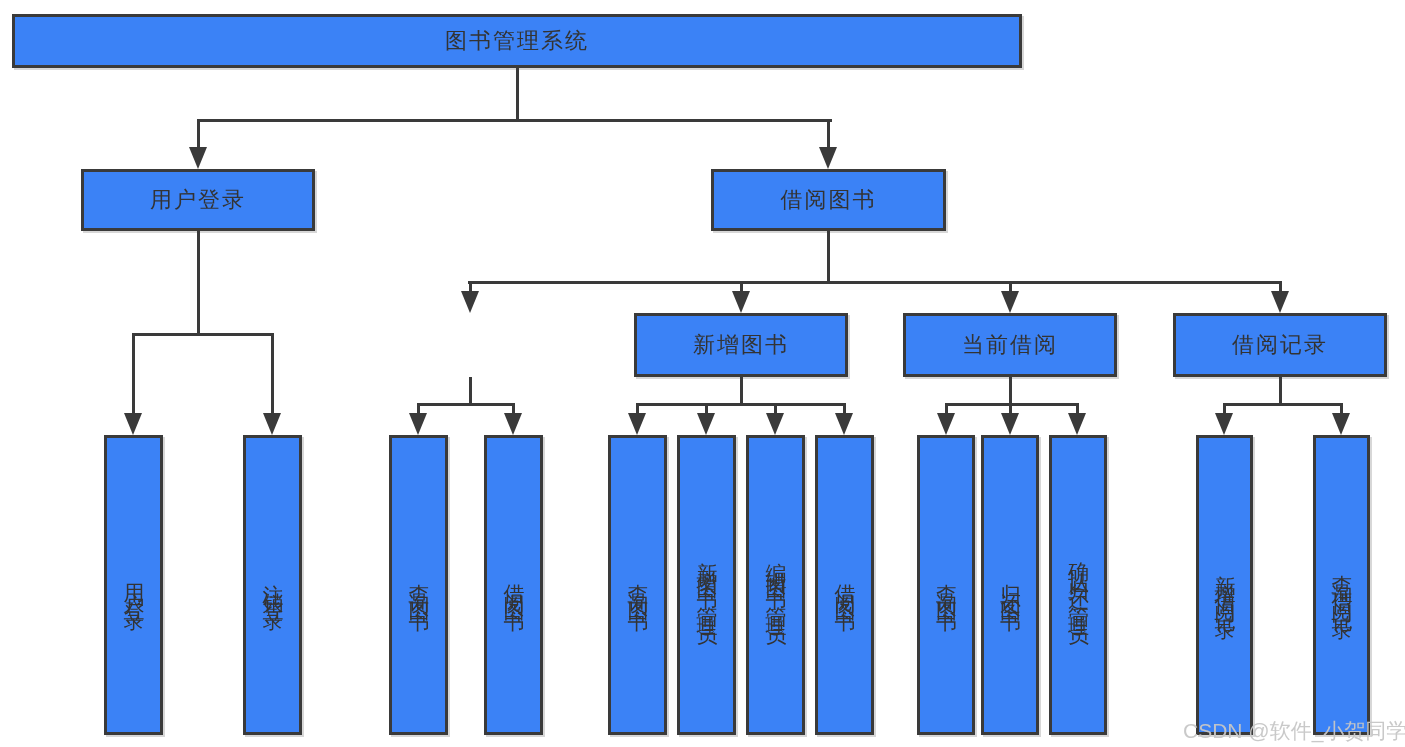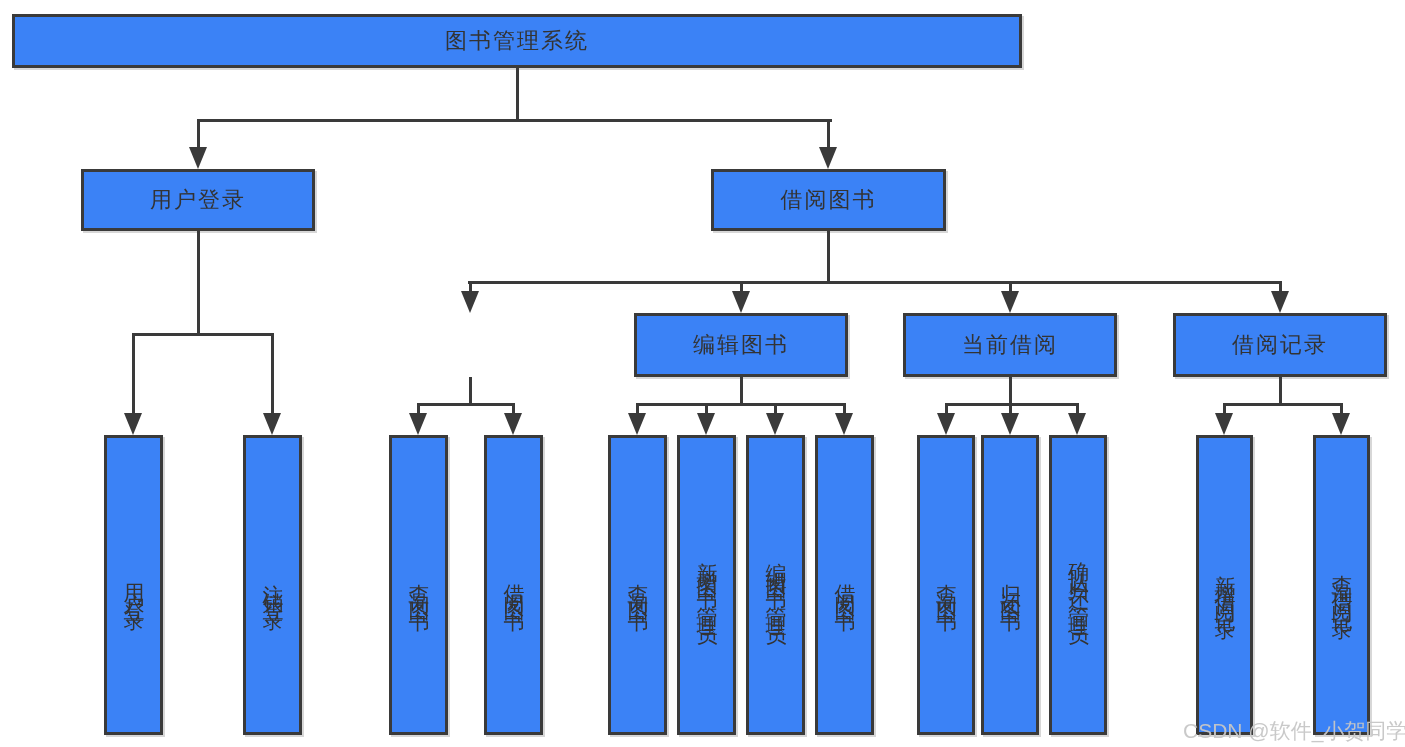--- a/index.html
+++ b/index.html
@@ -90,21 +90,21 @@
   <div class="vline" style="left:469px; top:281px; height:12px;"></div>
   <div class="arrow" style="left:461px; top:291px;"></div>
   <div class="vline" style="left:740px; top:281px; height:12px;"></div>
   <div class="arrow" style="left:732px; top:291px;"></div>
   <div class="vline" style="left:1009px; top:281px; height:12px;"></div>
   <div class="arrow" style="left:1001px; top:291px;"></div>
   <div class="vline" style="left:1279px; top:281px; height:12px;"></div>
   <div class="arrow" style="left:1271px; top:291px;"></div>
 
   <div class="box" style="left:634px; top:313px; width:214px; height:64px;">
-    <span class="h-label">编辑图书</span>
+    <span class="h-label">新增图书</span>
   </div>
   <div class="box" style="left:903px; top:313px; width:214px; height:64px;">
     <span class="h-label">当前借阅</span>
   </div>
   <div class="box" style="left:1173px; top:313px; width:214px; height:64px;">
     <span class="h-label">借阅记录</span>
   </div>
 
   <div class="vline" style="left:469px; top:377px; height:29px;"></div>
   <div class="hline" style="left:417px; top:403px; width:98px;"></div>

